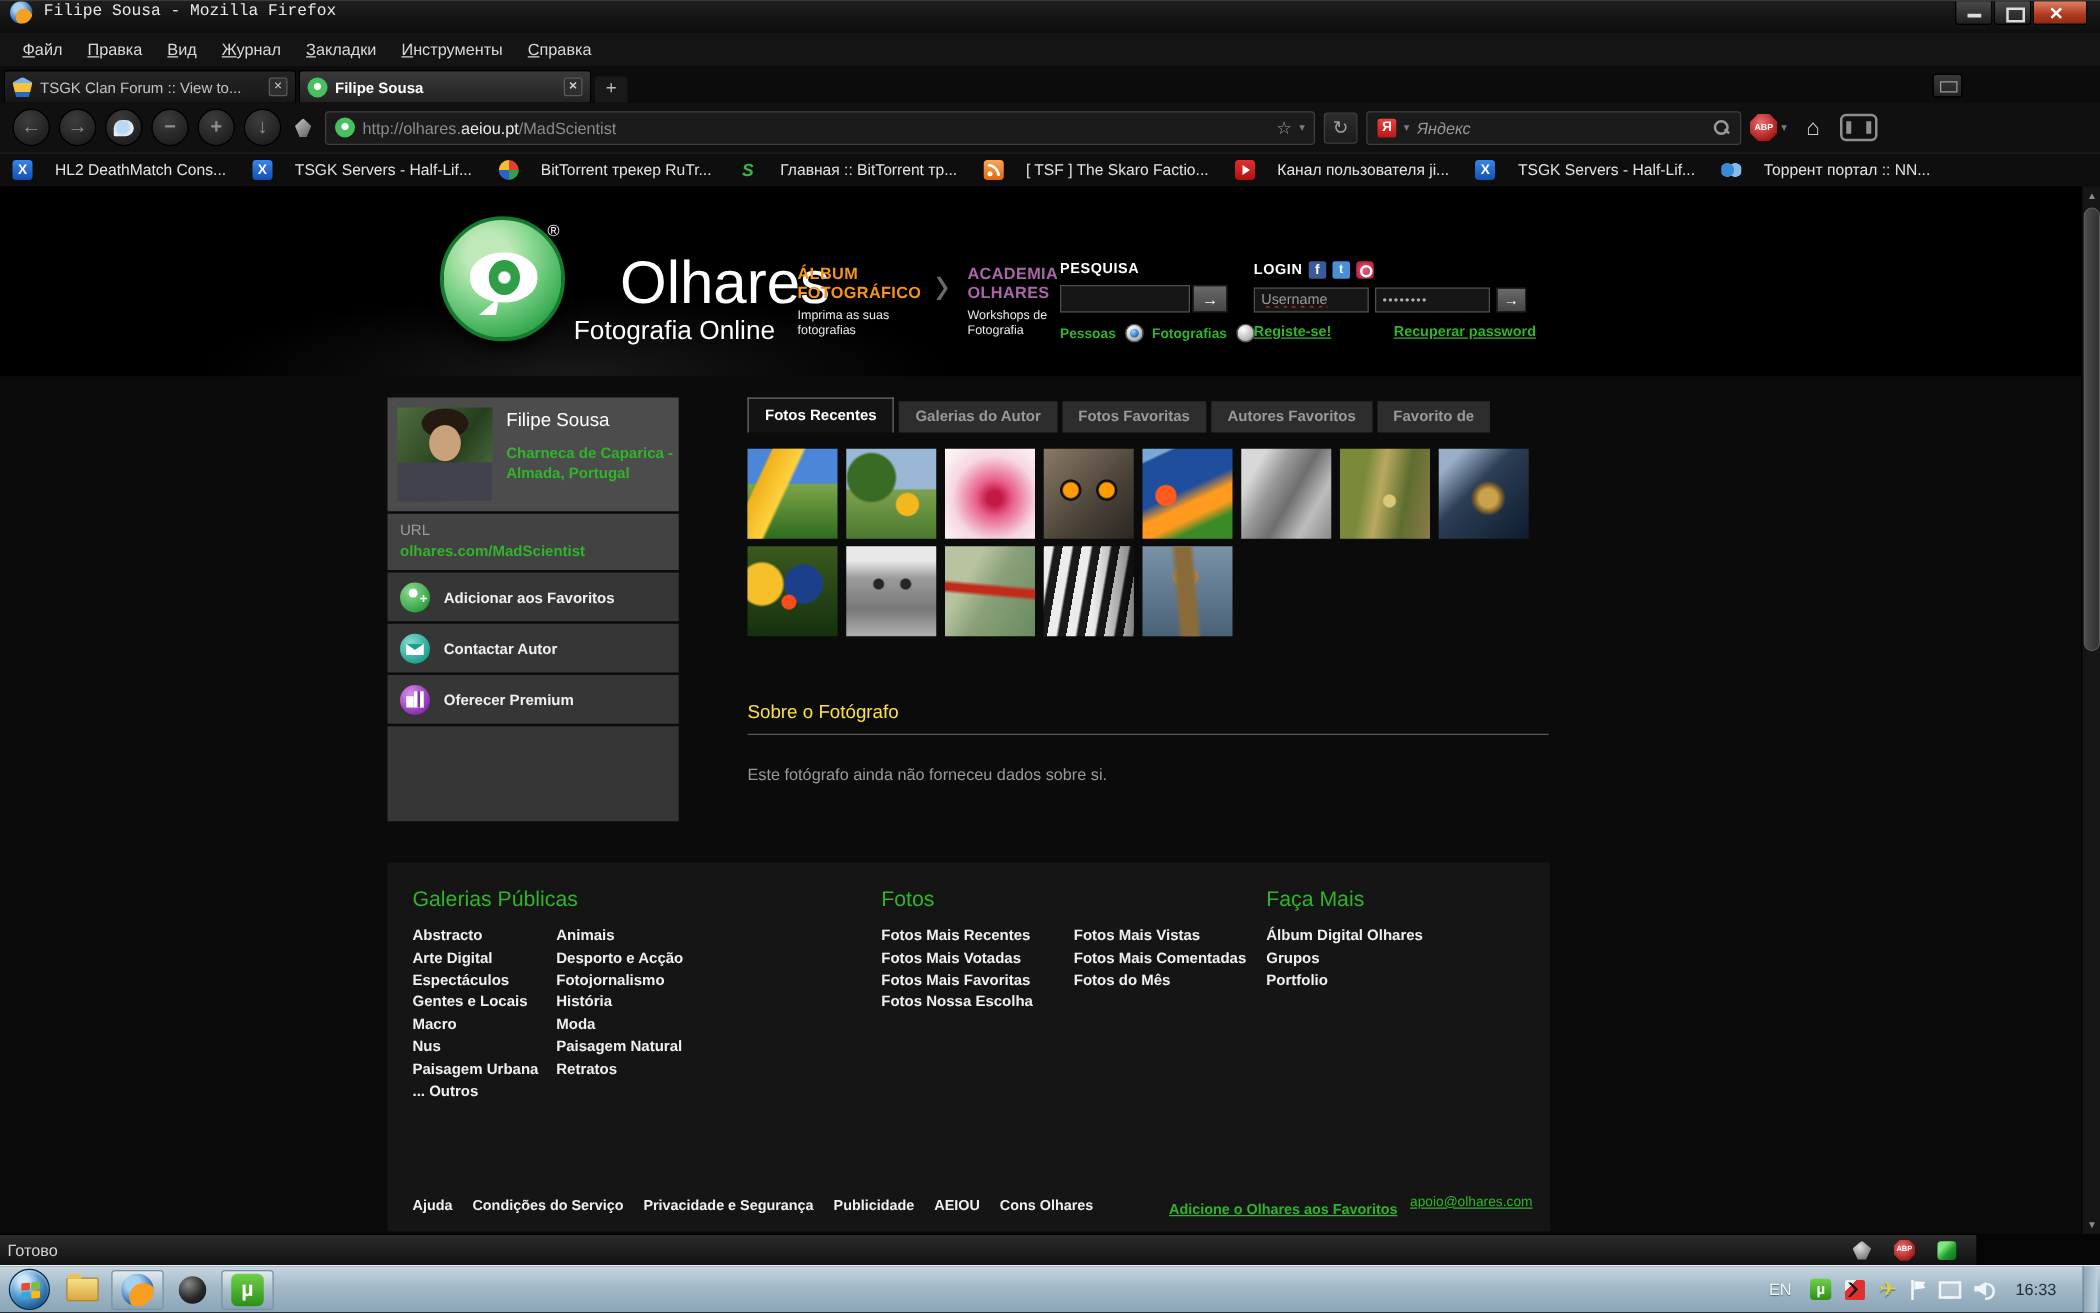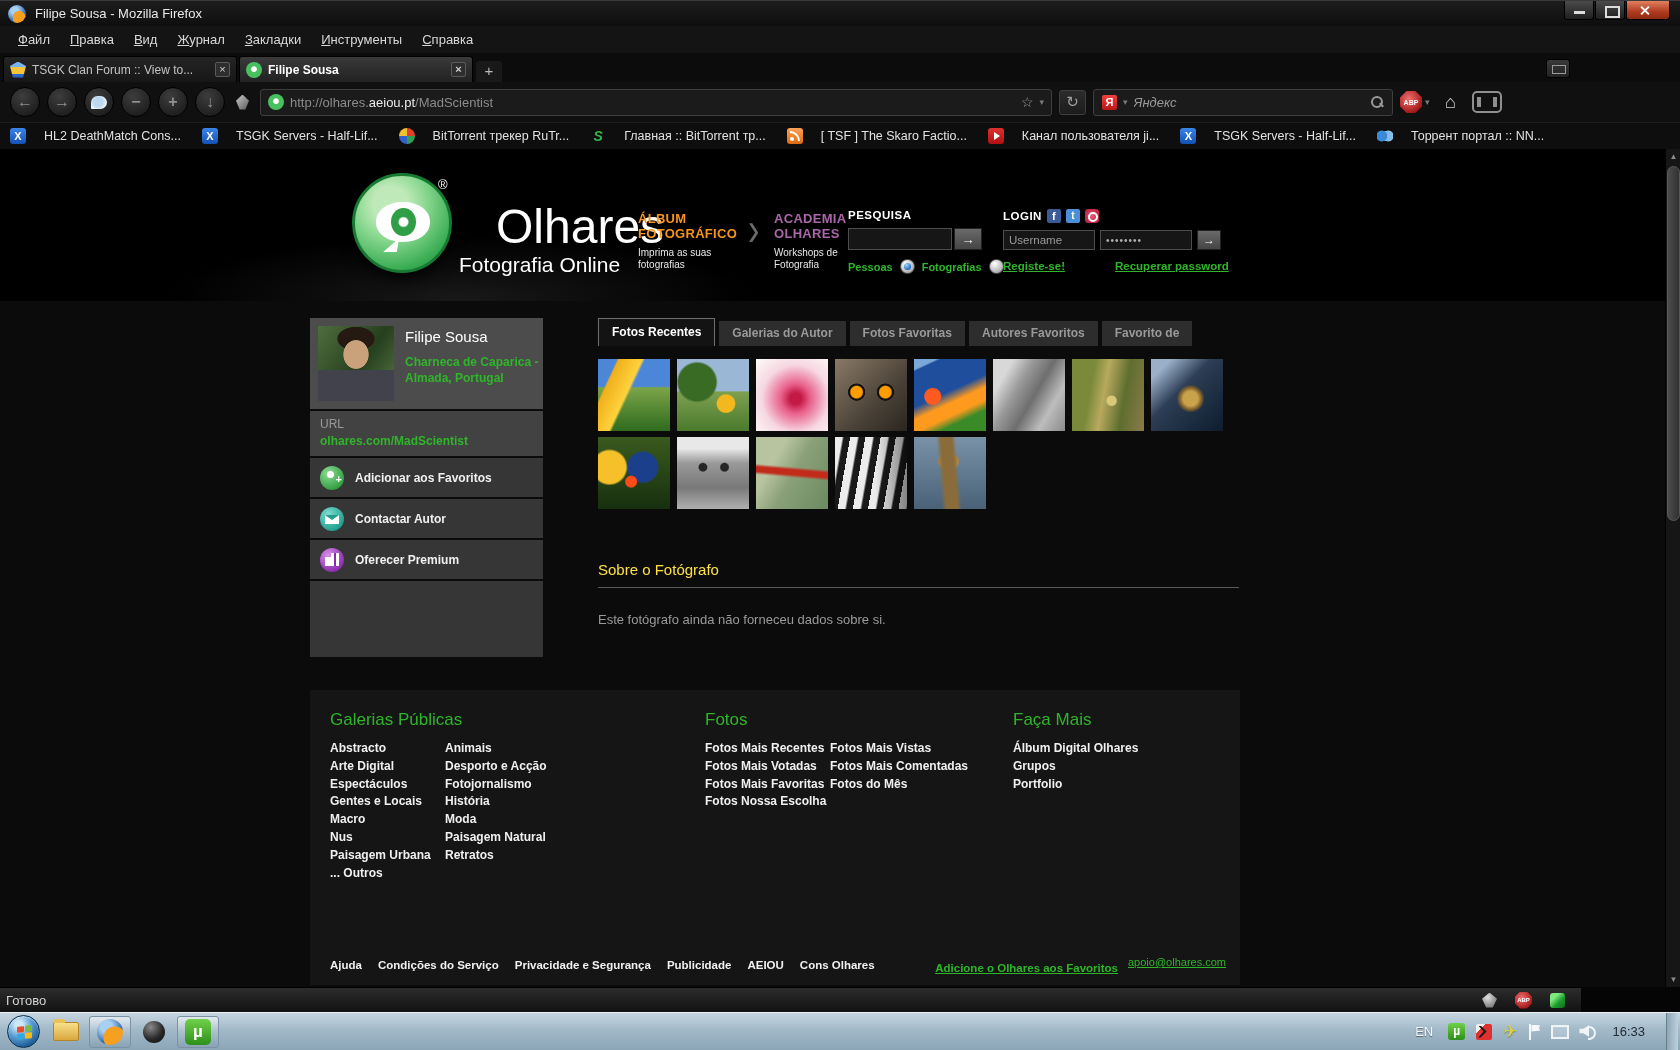--- a/index.html
+++ b/index.html
@@ -1,21 +1,21 @@
 <!DOCTYPE html>
 <html><head>
 <meta charset="utf-8">
 <style>
   * { margin:0; padding:0; box-sizing:border-box; }
   html,body { width:1680px; height:1050px; background:#000; overflow:hidden; }
   body { font-family:"Liberation Sans", sans-serif; }
   .screen { position:relative; width:1680px; height:1050px; background:#050505; }
 
   
-  .titlebar { height:26px; background:linear-gradient(#1d1d1d,#0e0e0e); display:flex; align-items:center; border-top:1px solid #3a3a3a; position:relative; }
+  .titlebar { height:26px; background:linear-gradient(#1d1d1d,#0e0e0e); display:flex; align-items:flex-start; border-top:1px solid #3a3a3a; position:relative;font-family:Liberation Mono, monospace; }
   .ff-logo { width:18px; height:18px; margin:0 9px 0 8px; border-radius:50%;
     background: radial-gradient(circle at 62% 70%, #f5a020 0 38%, transparent 40%), radial-gradient(circle at 38% 32%, #a8d0f0 0 22%, #3a72b4 60%, #1e4a84 100%); }
   .title-text { color:#e9e9e9; font-size:13px; }
   .winbtns { position:absolute; right:10px; top:0; display:flex; gap:1px; }
   .winbtn { width:30px; height:19px; background:linear-gradient(#4a4a4a,#1f1f1f); border:1px solid #000; border-top:none; border-radius:0 0 3px 3px; position:relative; }
   .winbtn.min::after { content:""; position:absolute; left:9px; bottom:5px; width:11px; height:3px; background:#dcdcdc; }
   .winbtn.max::after { content:""; position:absolute; left:9px; top:5px; width:11px; height:8px; border:2px solid #dcdcdc; }
   .winbtn.close { width:44px; background:linear-gradient(#e08060,#b03a1e 60%,#8f2a12); }
   .winbtn.close::before, .winbtn.close::after { content:""; position:absolute; left:17px; top:4px; width:2px; height:11px; background:#fff; transform:rotate(45deg); }
   .winbtn.close::after { transform:rotate(-45deg); }
@@ -179,21 +179,21 @@
   .about-hr { border:none; border-top:1px solid #585858; margin-top:9px; }
   .about-t { margin-top:24px; color:#9a9a9a; font-size:13px; }
 
   
   .sitefooter { position:absolute; left:310px; top:541px; width:930px; height:295px; background:#151515; }
   .f-heading { color:#2fb52a; font-size:17px; }
   .fcol { position:absolute; top:20px; }
   .fcol-links { position:absolute; top:50px; }
   .flink { color:#f0f0f0; font-weight:bold; font-size:12px; line-height:17.8px; white-space:nowrap; }
   .g-head { left:20px; } .g-c1 { left:20px; } .g-c2 { left:135px; }
-  .f-head { left:395px; } .f-c1 { left:395px; } .f-c2 { left:520px; }
+  .f-head { left:395px; } .f-c1 { left:395px; } .f-c2 { left:549px; }
   .m-head { left:703px; } .m-c1 { left:703px; }
   .fbottom { position:absolute; left:20px; bottom:10px; display:flex; gap:16px; }
   .fbottom .flink { font-size:11.5px; }
   .f-fav { position:absolute; right:122px; bottom:11px; }
   .f-mail { position:absolute; right:14px; bottom:17px; font-size:11px; font-weight:normal; }
 
   
   .statusbar { position:absolute; top:987px; left:0; width:1581px; height:25px; background:linear-gradient(#2c2c2c,#121212); border-top:1px solid #000; display:flex; align-items:center; padding:0 6px; }
   .status-text { color:#d2d2d2; font-size:13px; }
   .status-icons { margin-left:auto; display:flex; align-items:center; gap:18px; padding-right:10px; }

